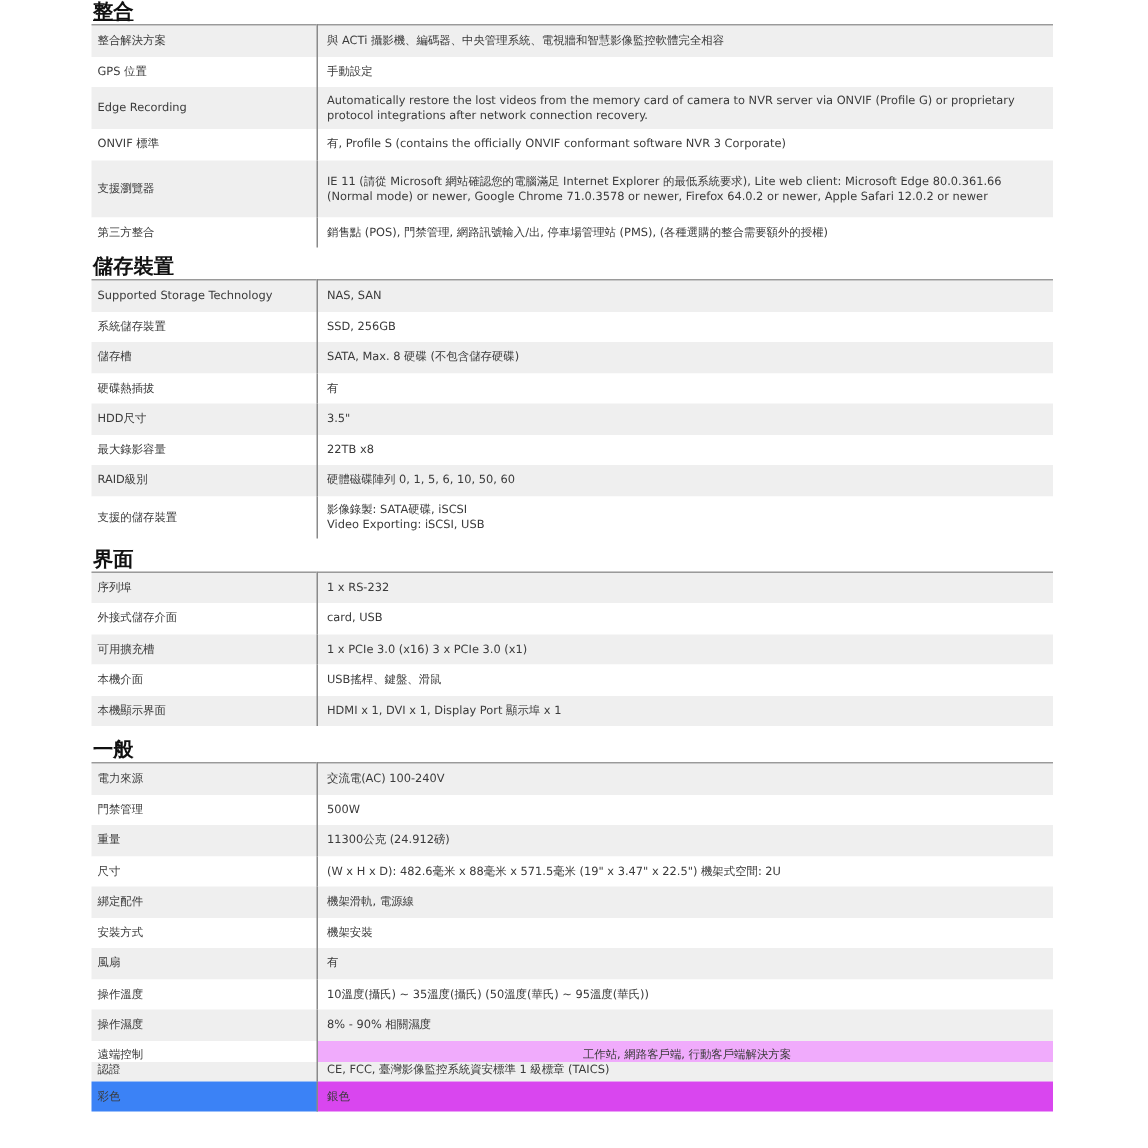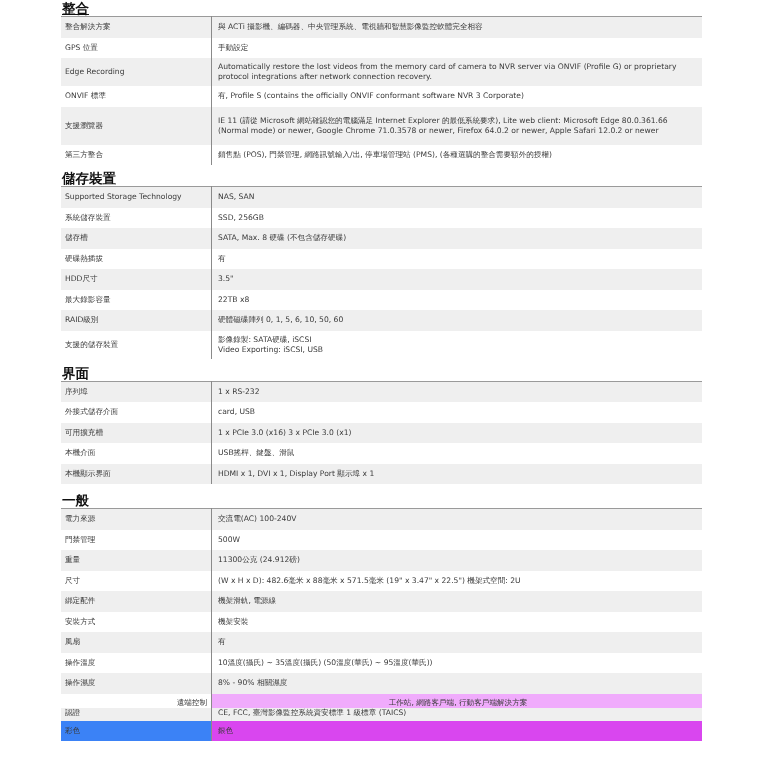--- a/index.html
+++ b/index.html
@@ -154,21 +154,21 @@
     </tr>
     <tr class="h1">
       <td class="k">操作溫度</td>
       <td class="v">10溫度(攝氏) ~ 35溫度(攝氏) (50溫度(華氏) ~ 95溫度(華氏))</td>
     </tr>
     <tr class="h1">
       <td class="k">操作濕度</td>
       <td class="v">8% - 90% 相關濕度</td>
     </tr>
     <tr class="tight" style="height:14px;">
-      <td class="k" style="background:#fff;vertical-align:bottom;text-align:right;">遠端控制</td>
+      <td class="k" style="background:#fff;vertical-align:bottom;">遠端控制</td>
       <td class="v" style="background:#f0abfc;vertical-align:bottom;text-align:center;">工作站, 網路客戶端, 行動客戶端解決方案</td>
     </tr>
     <tr class="tight">
       <td class="k" style="background:#efefef;vertical-align:top;">認證</td>
       <td class="v" style="background:#efefef;vertical-align:top;margin-top:24px;">CE, FCC, 臺灣影像監控系統資安標準 1 級標章 (TAICS)</td>
     </tr>
     <tr class="h1">
       <td class="k" style="background:#3b82f6;">彩色</td>
       <td class="v" style="background:#d946ef;">銀色</td>
     </tr>

